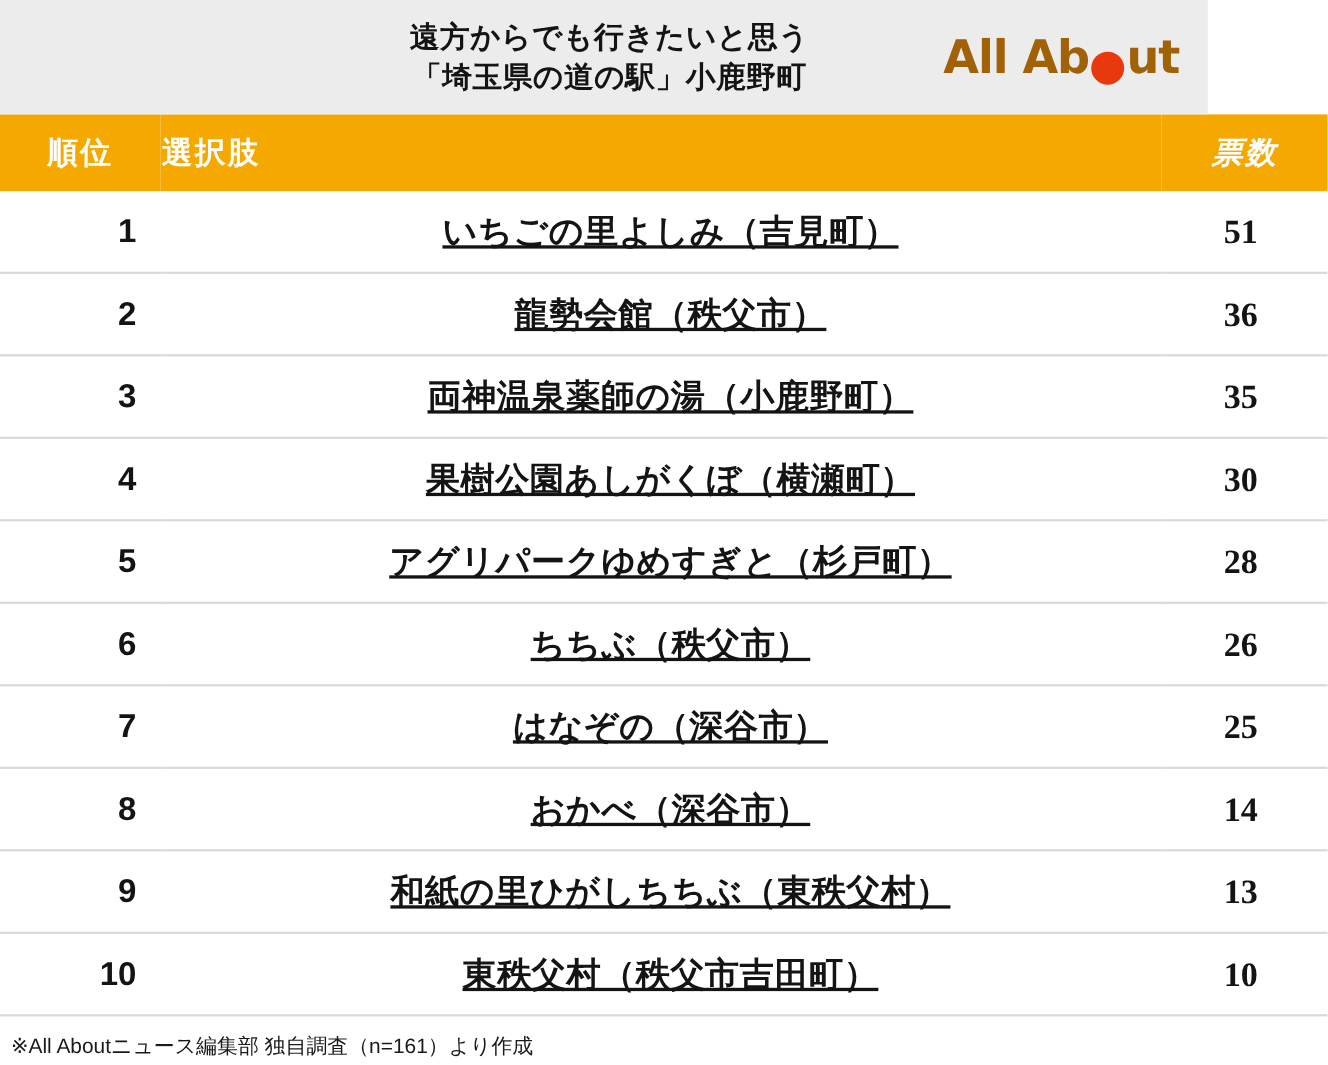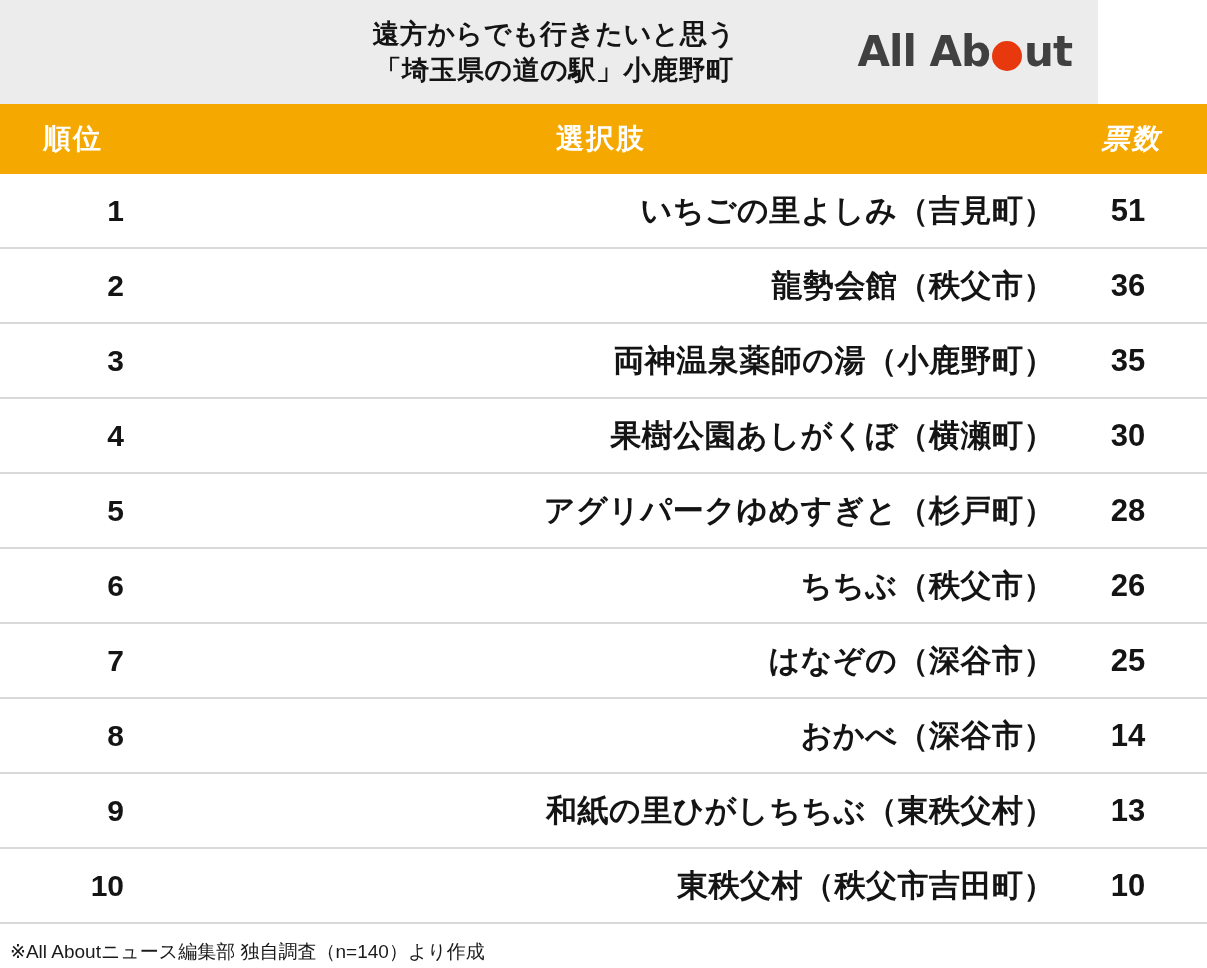--- a/index.html
+++ b/index.html
@@ -42,25 +42,25 @@
   .header-title .line {
     display: block;
     white-space: nowrap;
   }
   .brand {
     position: absolute;
     right: 26px;
     top: 50%;
     transform: translateY(-50%);
     display: flex;
-    align-items: center;
+    align-items: flex-end;
     font-size: 42px;
     font-weight: bold;
     letter-spacing: -1px;
-    color: #404040;
+    color: #a16207;
     font-family: "DejaVu Sans", "Liberation Sans", sans-serif;
   }
   .brand .brand-pre,
   .brand .brand-post {
     line-height: 1;
   }
   .brand .dot {
     display: inline-block;
     width: 30px;
     height: 30px;
@@ -85,49 +85,50 @@
   thead th {
     background: #f5a800;
     color: #ffffff;
     font-size: 28px;
     font-weight: bold;
     height: 68px;
     letter-spacing: 2px;
     border: none;
   }
   thead th.th-rank { text-align: center; }
-  thead th.th-choice { text-align: center; }
+  thead th.th-choice { text-align: left; }
   thead th.th-votes { text-align: center; font-style: italic; }
 
   tbody td {
     border-bottom: 2px solid #d9d9d9;
     height: 71px;
     font-weight: bold;
     color: #141414;
     background: #ffffff;
   }
   tbody tr:first-child td { border-top: none; }
   .td-rank {
     text-align: right;
     padding-right: 22px;
     font-size: 30px;
     font-family: "Liberation Sans", sans-serif;
   }
   .td-choice {
-    text-align: right;
+    text-align: center;
     padding-left: 18px;
     font-size: 31px;
     letter-spacing: 0.5px;
     white-space: nowrap;
+    text-decoration: underline;
   }
   .td-votes {
     text-align: center;
     font-size: 31px;
     padding-right: 8px;
-    font-family: Liberation Sans, sans-serif;
+    font-family: Liberation Serif, serif;
   }
 
   
   .footnotes {
     padding: 14px 12px 0 10px;
     font-size: 19px;
     line-height: 1.45;
     color: #1a1a1a;
     font-weight: normal;
   }
@@ -212,21 +213,21 @@
       </tr>
       <tr>
         <td class="td-rank">10</td>
         <td class="td-choice">東秩父村（秩父市吉田町）</td>
         <td class="td-votes">10</td>
       </tr>
     </tbody>
   </table>
 
   <div class="footnotes">
-    <div class="footnote-line">※All Aboutニュース編集部 独自調査（n=140）より作成</div>
+    <div class="footnote-line">※All Aboutニュース編集部 独自調査（n=161）より作成</div>
     <div class="footnote-line">
       
       <span class="footnote-gap"></span>
       
     </div>
   </div>
 
 </div>
 
 </body></html>

